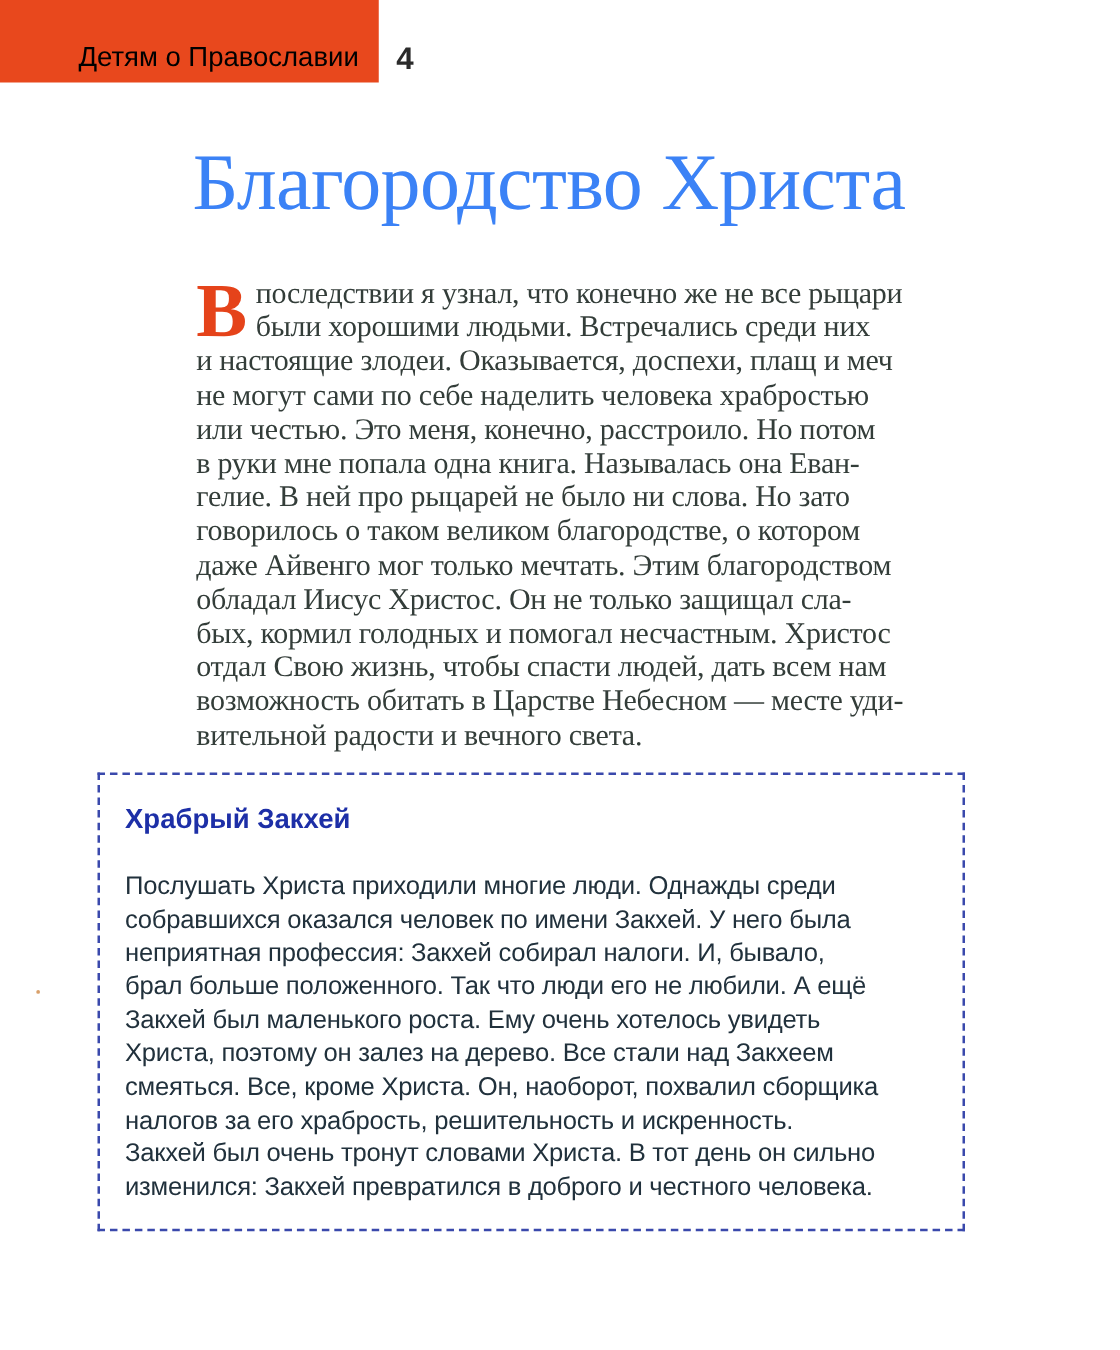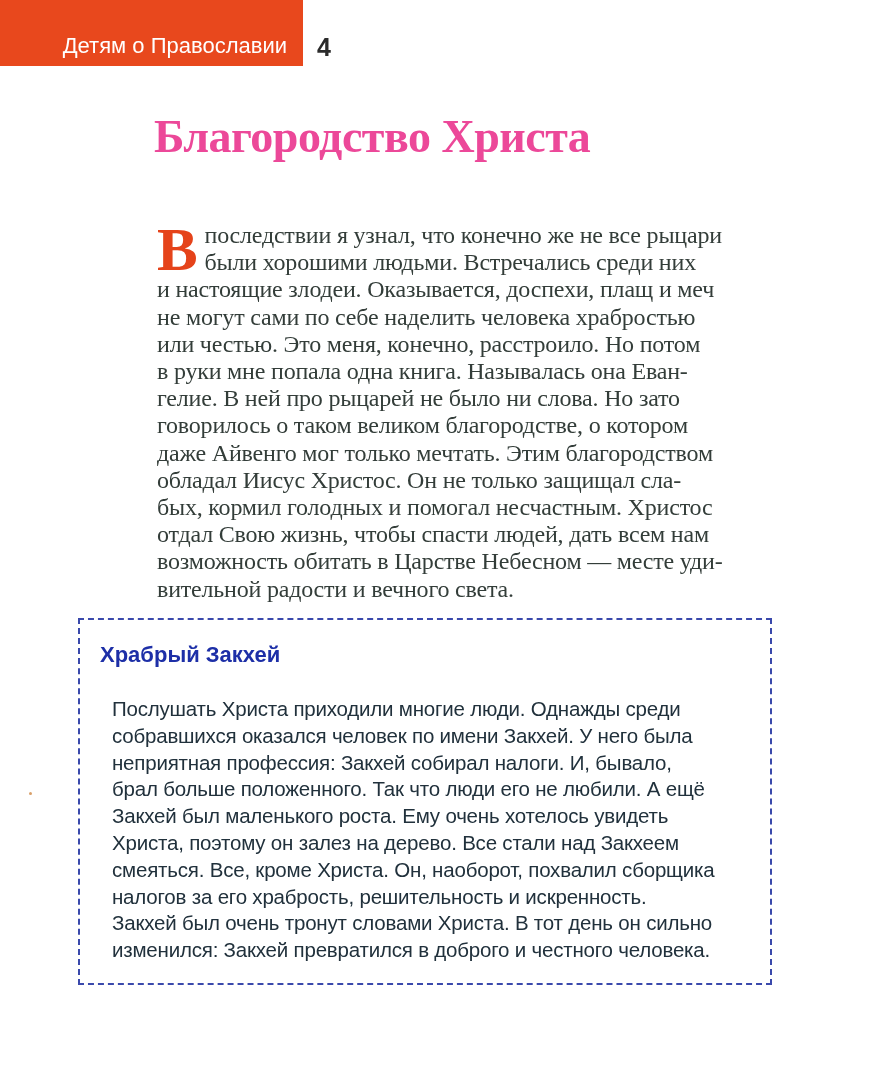--- a/index.html
+++ b/index.html
@@ -16,43 +16,43 @@
     left: 0; top: 0;
     width: 303px; height: 66px;
     background: #E8481D;
     box-sizing: border-box;
     display: flex;
     align-items: flex-end;
     justify-content: flex-end;
     padding: 0 16px 9px 0;
   }
   .series-title {
-    color: #ffffff;
+    color: #000000;
     font-size: 22px;
     line-height: 1;
     font-family: "Liberation Sans", sans-serif;
   }
   .page-number {
     position: absolute;
     left: 317px; top: 33px;
     font-size: 25px;
     font-weight: bold;
     color: #2b2b2b;
     font-family: "Liberation Sans", sans-serif;
   }
   .chapter-title {
     position: absolute;
     left: 154px; top: 114px;
     margin: 0;
     font-family: "Liberation Serif", serif;
-    font-weight: bold;
-    font-size: 46px;
+    font-weight: normal;
+    font-size: 64px;
     line-height: 1;
     letter-spacing: -0.5px;
-    color: #ec4899;
+    color: #3b82f6;
     white-space: pre;
   }
   .intro {
     position: absolute;
     left: 157px; top: 222px;
     width: 660px;
     font-family: "Liberation Serif", serif;
     font-size: 24px;
     line-height: 27.2px;
     color: #333D39;
@@ -81,21 +81,21 @@
     left: 20px; top: 24px;
     margin: 0;
     font-family: "Liberation Sans", sans-serif;
     font-weight: bold;
     font-size: 22px;
     line-height: 1;
     color: #1D2FA7;
   }
   .callout-body {
     position: absolute;
-    left: 32px; top: 76px;
+    left: 20px; top: 76px;
     font-family: "Liberation Sans", sans-serif;
     font-size: 20.5px;
     line-height: 26.8px;
     letter-spacing: -0.2px;
     color: #21313C;
     white-space: pre;
   }
   .scan-speck {
     position: absolute;
     left: 29px; top: 792px;

